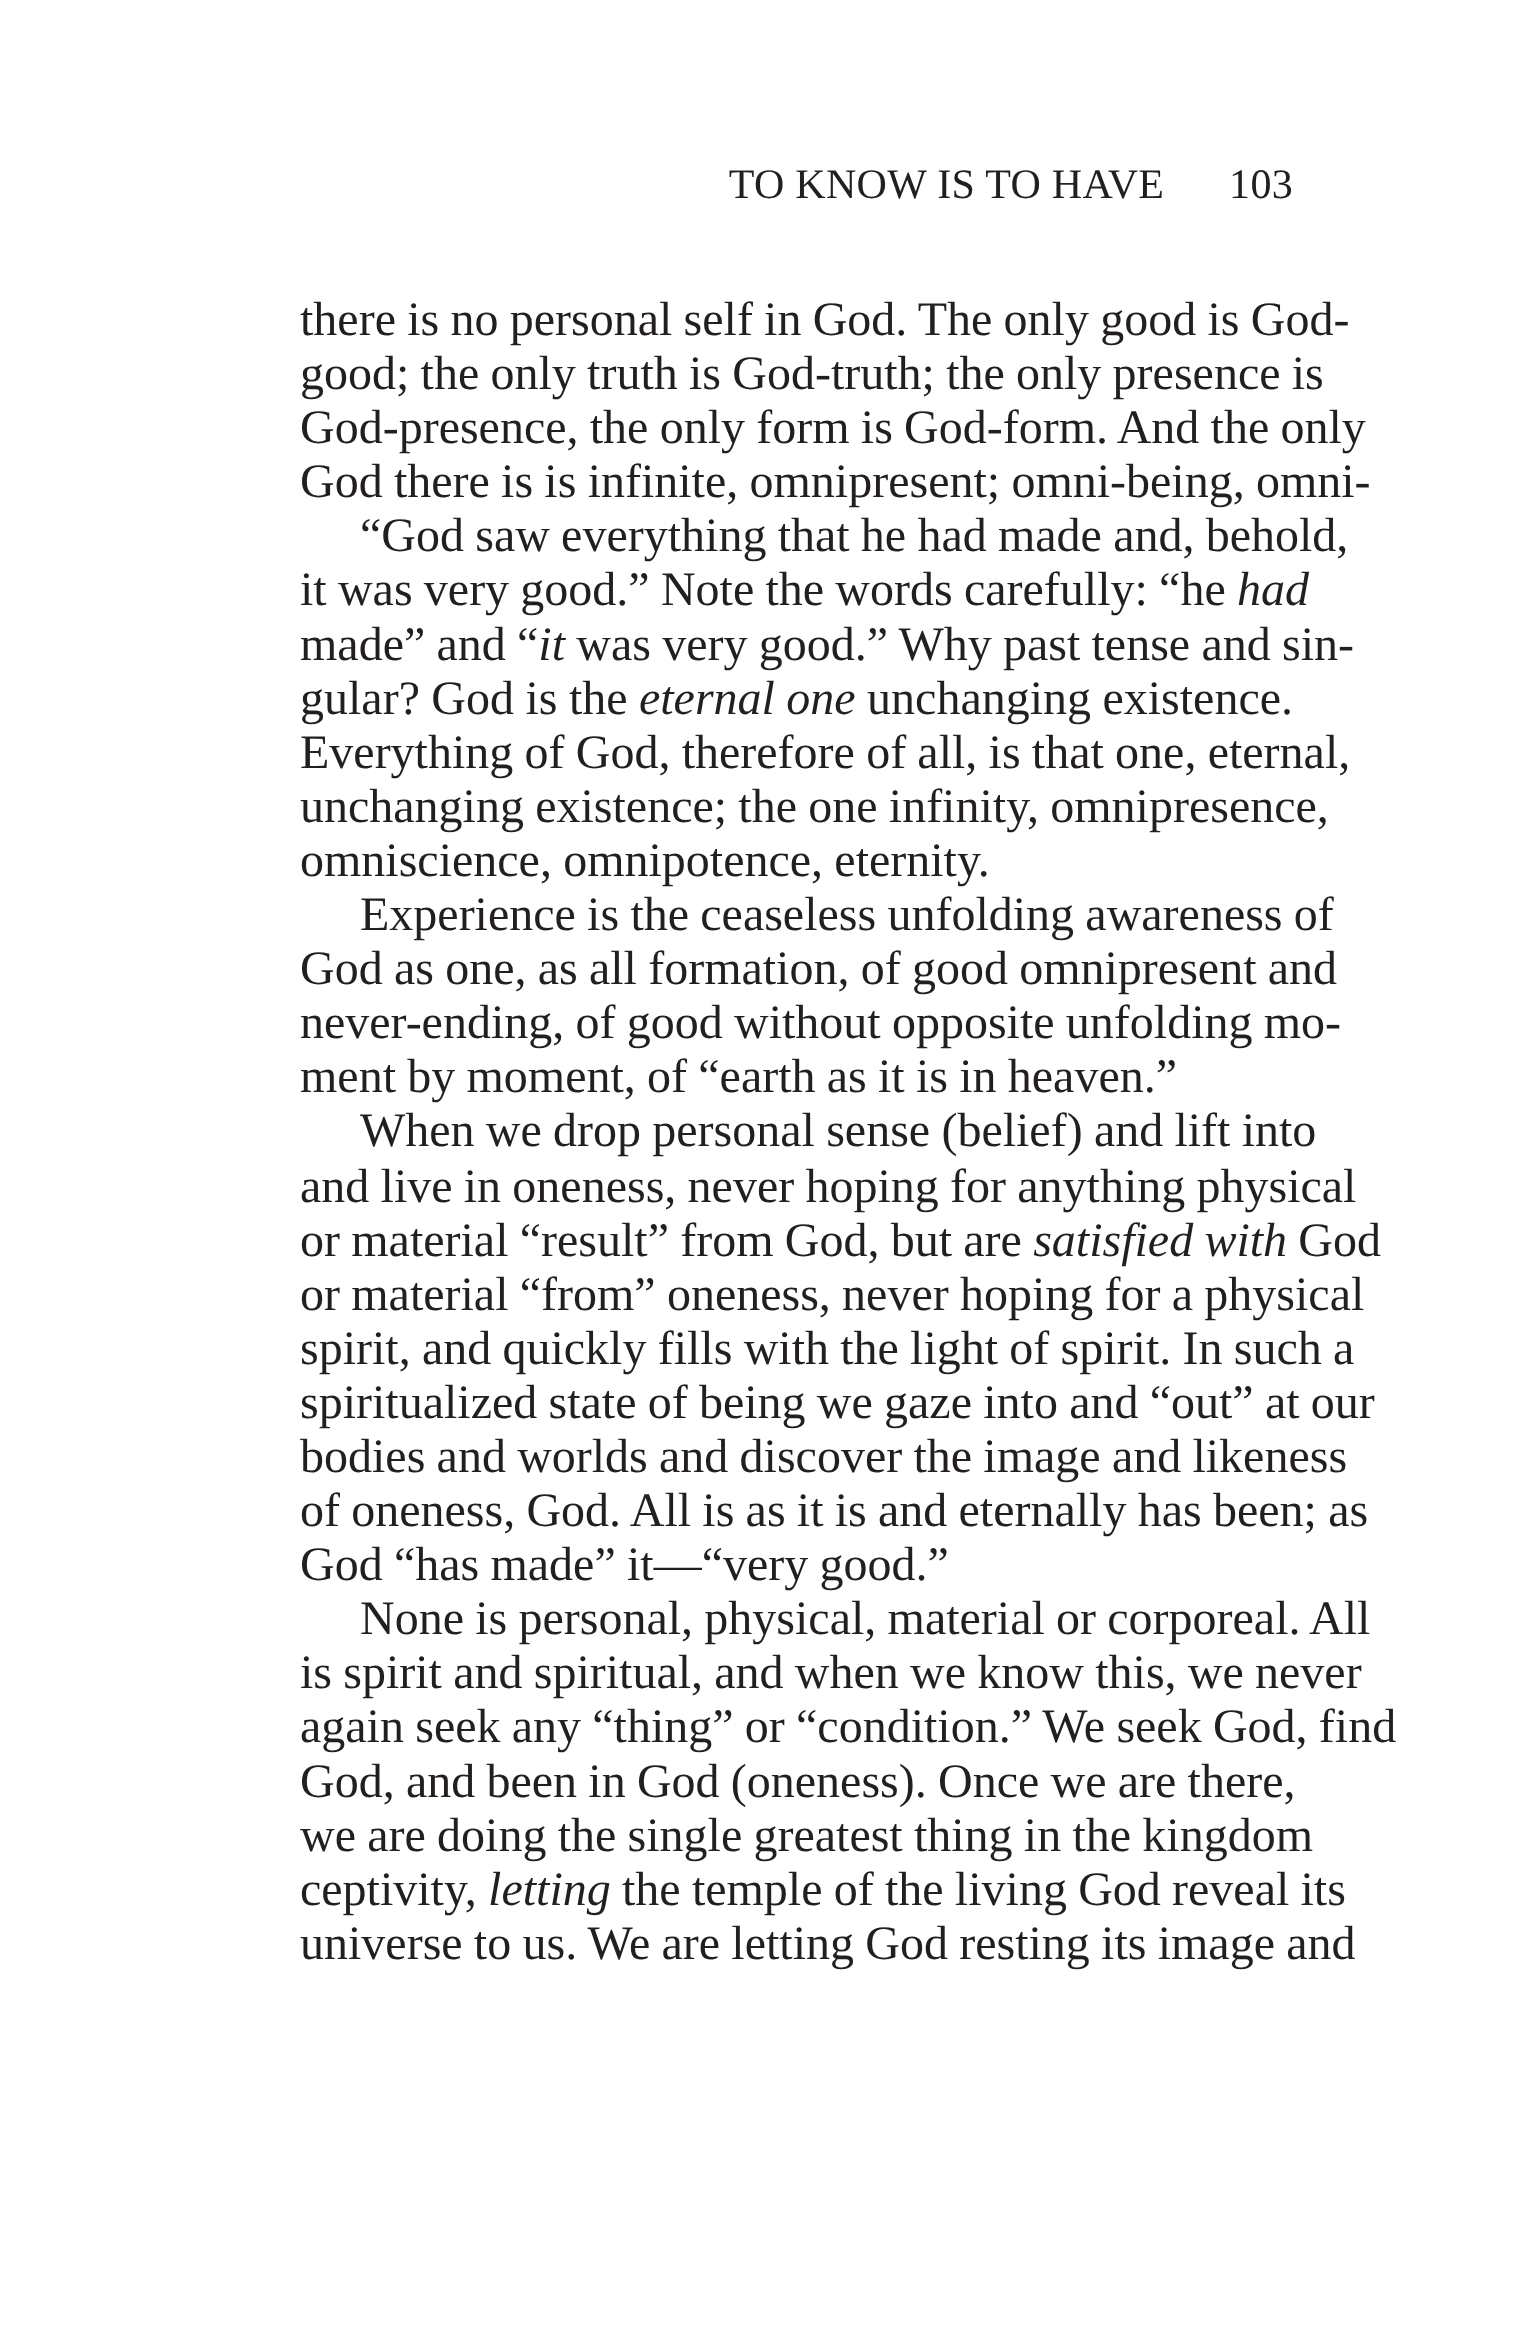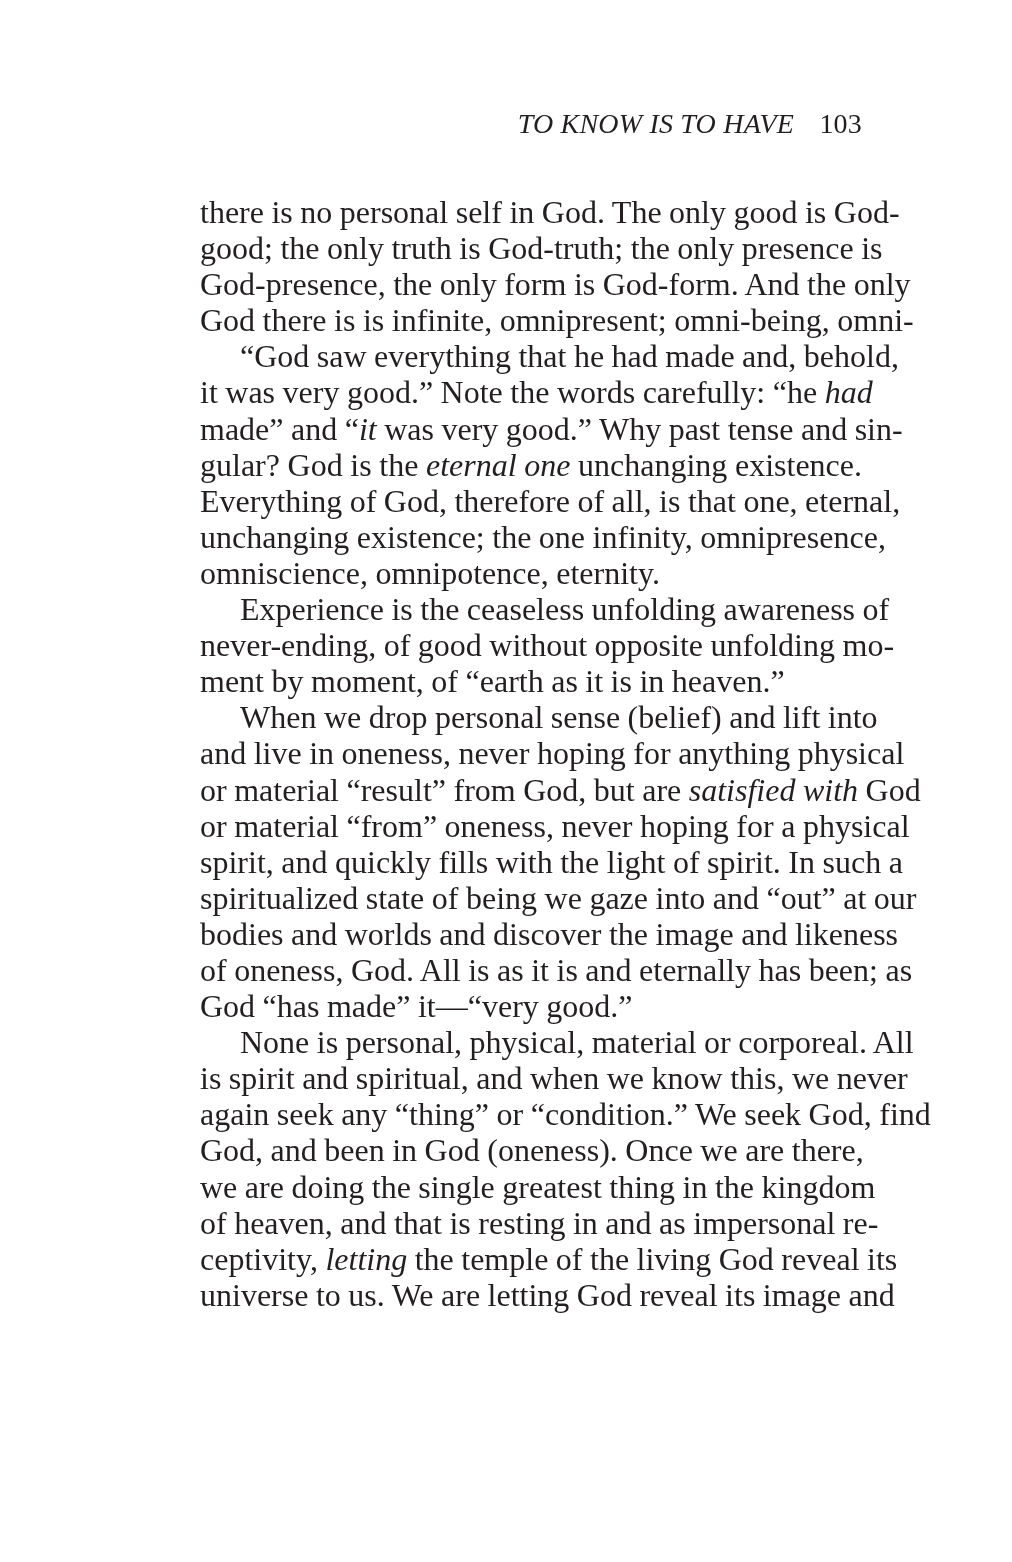--- a/index.html
+++ b/index.html
@@ -7,21 +7,21 @@
   .page {
     position: absolute; left: 0; top: 0; width: 1012px; height: 1562px;
     background: #ffffff; color: #231f20;
     font-family: "Liberation Serif", "DejaVu Serif", serif;
   }
   .running-head {
     position: absolute; top: 106px; right: 150px;
     font-size: 28px; letter-spacing: 0.2px; line-height: 36px;
     white-space: nowrap;
   }
-  .running-head .title { margin-right: 18px; font-style: italic; }
+  .running-head .title { margin-right: 36px; }
   .body-text {
     position: absolute; left: 200px; top: 194px; width: 662px;
     font-size: 32px; line-height: 36.1px;
   }
   .line {
     display: block; height: 36.1px; white-space: nowrap;
     text-align: justify; text-align-last: justify;
     word-spacing: -0.5px;
   }
   .line.last { text-align-last: left; }
@@ -47,38 +47,38 @@
         <div class="line indent"><span class="rm">“God saw everything that he had made and, behold,</span></div>
         <div class="line"><span class="rm">it was very good.” Note the words carefully: “he </span><span class="it">had</span></div>
         <div class="line"><span class="rm">made” and “</span><span class="it">it</span><span class="rm"> was very good.” Why past tense and sin-</span></div>
         <div class="line"><span class="rm">gular? God is the </span><span class="it">eternal one</span><span class="rm"> unchanging existence.</span></div>
         <div class="line"><span class="rm">Everything of God, therefore of all, is that one, eternal,</span></div>
         <div class="line"><span class="rm">unchanging existence; the one infinity, omnipresence,</span></div>
         <div class="line last"><span class="rm">omniscience, omnipotence, eternity.</span></div>
       </div>
       <div class="paragraph">
         <div class="line indent"><span class="rm">Experience is the ceaseless unfolding awareness of</span></div>
+        <div class="line"><span class="rm">God as one, as all formation, of good omnipresent and</span></div>
         <div class="line"><span class="rm">never-ending, of good without opposite unfolding mo-</span></div>
         <div class="line last"><span class="rm">ment by moment, of “earth as it is in heaven.”</span></div>
       </div>
       <div class="paragraph">
         <div class="line indent"><span class="rm">When we drop personal sense (belief) and lift into</span></div>
         <div class="line"><span class="rm">and live in oneness, never hoping for anything physical</span></div>
         <div class="line"><span class="rm">or material “result” from God, but are </span><span class="it">satisfied with</span><span class="rm"> God</span></div>
         <div class="line"><span class="rm">or material “from” oneness, never hoping for a physical</span></div>
         <div class="line"><span class="rm">spirit, and quickly fills with the light of spirit. In such a</span></div>
         <div class="line"><span class="rm">spiritualized state of being we gaze into and “out” at our</span></div>
         <div class="line"><span class="rm">bodies and worlds and discover the image and likeness</span></div>
         <div class="line"><span class="rm">of oneness, God. All is as it is and eternally has been; as</span></div>
         <div class="line last"><span class="rm">God “has made” it—“very good.”</span></div>
       </div>
       <div class="paragraph">
         <div class="line indent"><span class="rm">None is personal, physical, material or corporeal. All</span></div>
         <div class="line"><span class="rm">is spirit and spiritual, and when we know this, we never</span></div>
         <div class="line"><span class="rm">again seek any “thing” or “condition.” We seek God, find</span></div>
         <div class="line"><span class="rm">God, and been in God (oneness). Once we are there,</span></div>
         <div class="line"><span class="rm">we are doing the single greatest thing in the kingdom</span></div>
-        <div class="line"><span class="rm">of heaven, and that is resting in and as impersonal re-</span></div>
         <div class="line"><span class="rm">ceptivity, </span><span class="it">letting</span><span class="rm"> the temple of the living God reveal its</span></div>
-        <div class="line"><span class="rm">universe to us. We are letting God reveal its image and</span></div>
+        <div class="line"><span class="rm">universe to us. We are letting God resting its image and</span></div>
       </div>
     </div>
 </div>
 
 </body></html>

